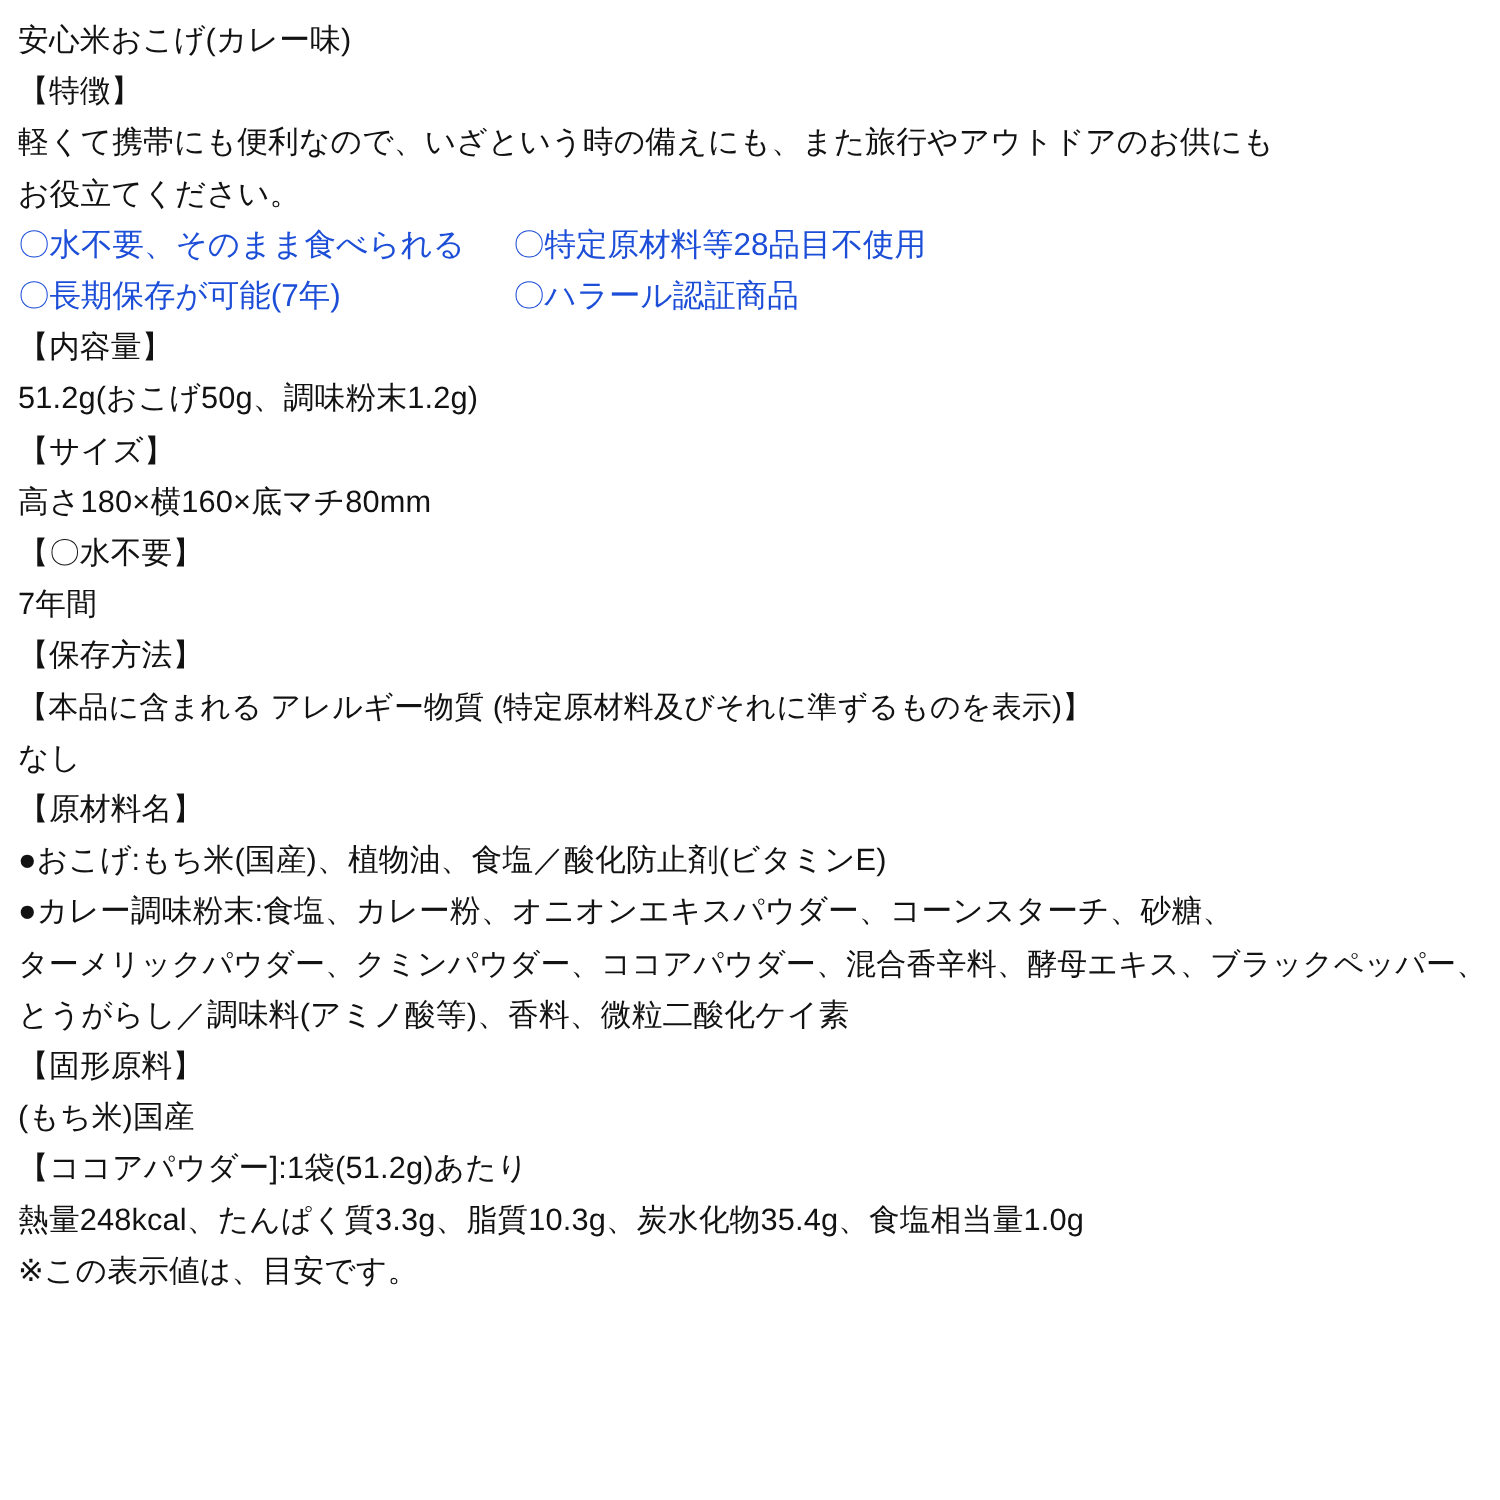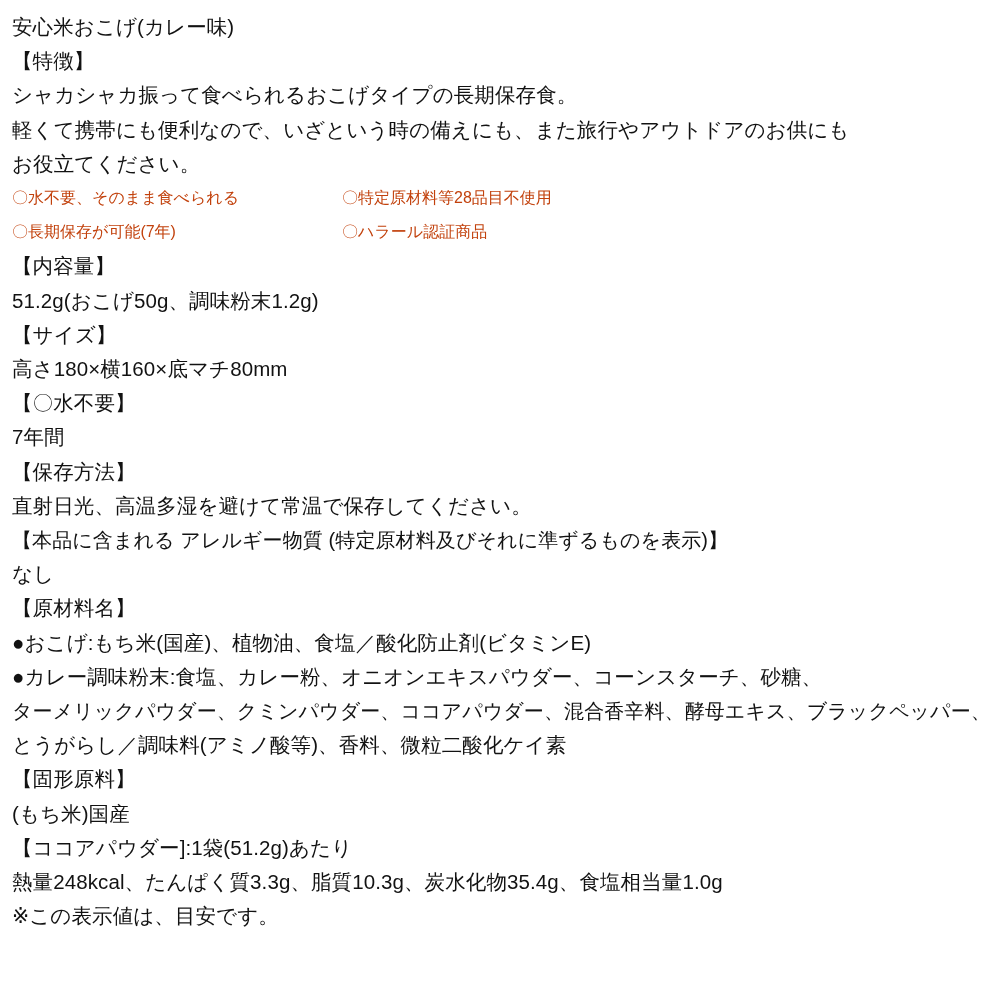--- a/index.html
+++ b/index.html
@@ -26,42 +26,41 @@
     line-height: 34.2px;
     letter-spacing: 0.1px;
     white-space: pre;
     color: #121212;
   }
   .line.small {
     font-size: 20px;
   }
   .two-col {
     display: flex;
-    font-size: 16px;
+    font-size: 21px;
     line-height: 34.2px;
     white-space: pre;
-    color: #c2410c;
+    color: #1d4ed8;
   }
   .two-col .col-a {
     width: 330px;
     flex: 0 0 330px;
   }
   .two-col .col-b {
     flex: 1 1 auto;
   }
 </style>
 </head>
 <body>
 
 <div class="page">
 
   <div class="line">安心米おこげ(カレー味)</div>
 
   <div class="line">【特徴】</div>
-  <div class="line">シャカシャカ振って食べられるおこげタイプの長期保存食。</div>
   <div class="line">軽くて携帯にも便利なので、いざという時の備えにも、また旅行やアウトドアのお供にも</div>
   <div class="line">お役立てください。</div>
 
   <div class="two-col">
     <span class="col-a">〇水不要、そのまま食べられる</span>
     <span class="col-b">〇特定原材料等28品目不使用</span>
   </div>
   <div class="two-col">
     <span class="col-a">〇長期保存が可能(7年)</span>
     <span class="col-b">〇ハラール認証商品</span>
@@ -70,21 +69,20 @@
   <div class="line">【内容量】</div>
   <div class="line">51.2g(おこげ50g、調味粉末1.2g)</div>
 
   <div class="line">【サイズ】</div>
   <div class="line">高さ180×横160×底マチ80mm</div>
 
   <div class="line">【〇水不要】</div>
   <div class="line">7年間</div>
 
   <div class="line">【保存方法】</div>
-  <div class="line">直射日光、高温多湿を避けて常温で保存してください。</div>
 
   <div class="line small">【本品に含まれる アレルギー物質 (特定原材料及びそれに準ずるものを表示)】</div>
   <div class="line">なし</div>
 
   <div class="line">【原材料名】</div>
   <div class="line">●おこげ:もち米(国産)、植物油、食塩／酸化防止剤(ビタミンE)</div>
   <div class="line">●カレー調味粉末:食塩、カレー粉、オニオンエキスパウダー、コーンスターチ、砂糖、</div>
   <div class="line small">ターメリックパウダー、クミンパウダー、ココアパウダー、混合香辛料、酵母エキス、ブラックペッパー、</div>
   <div class="line">とうがらし／調味料(アミノ酸等)、香料、微粒二酸化ケイ素</div>
 

